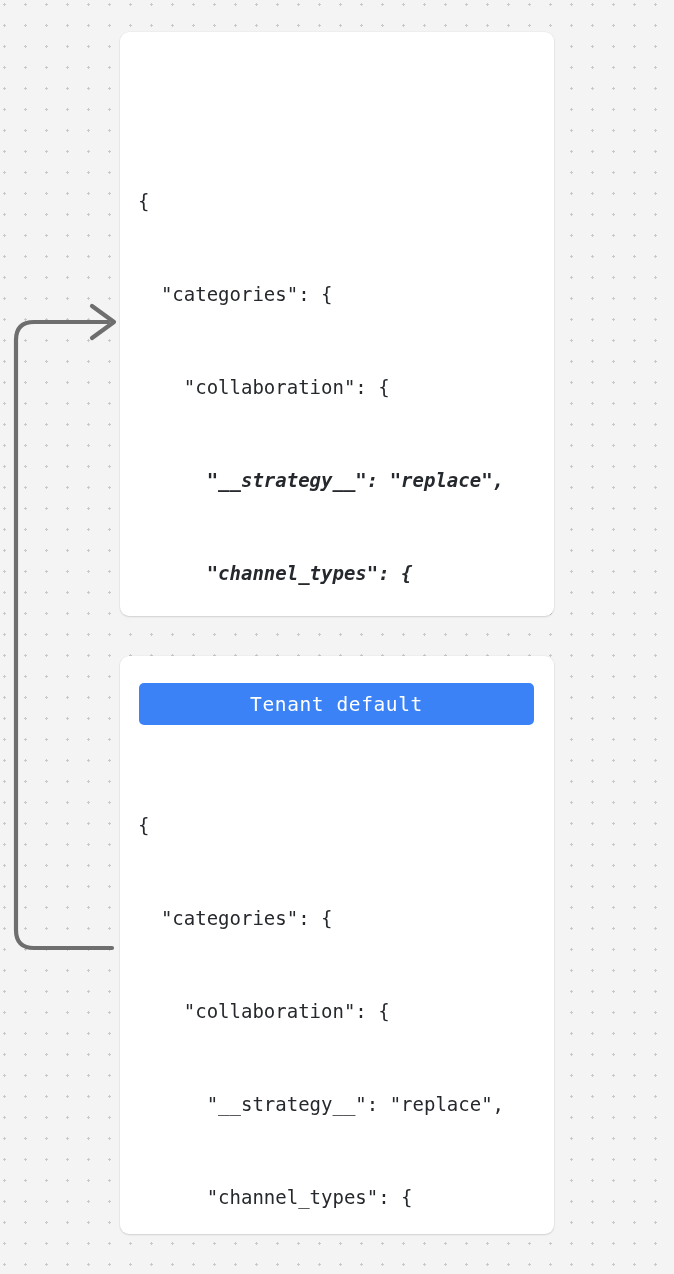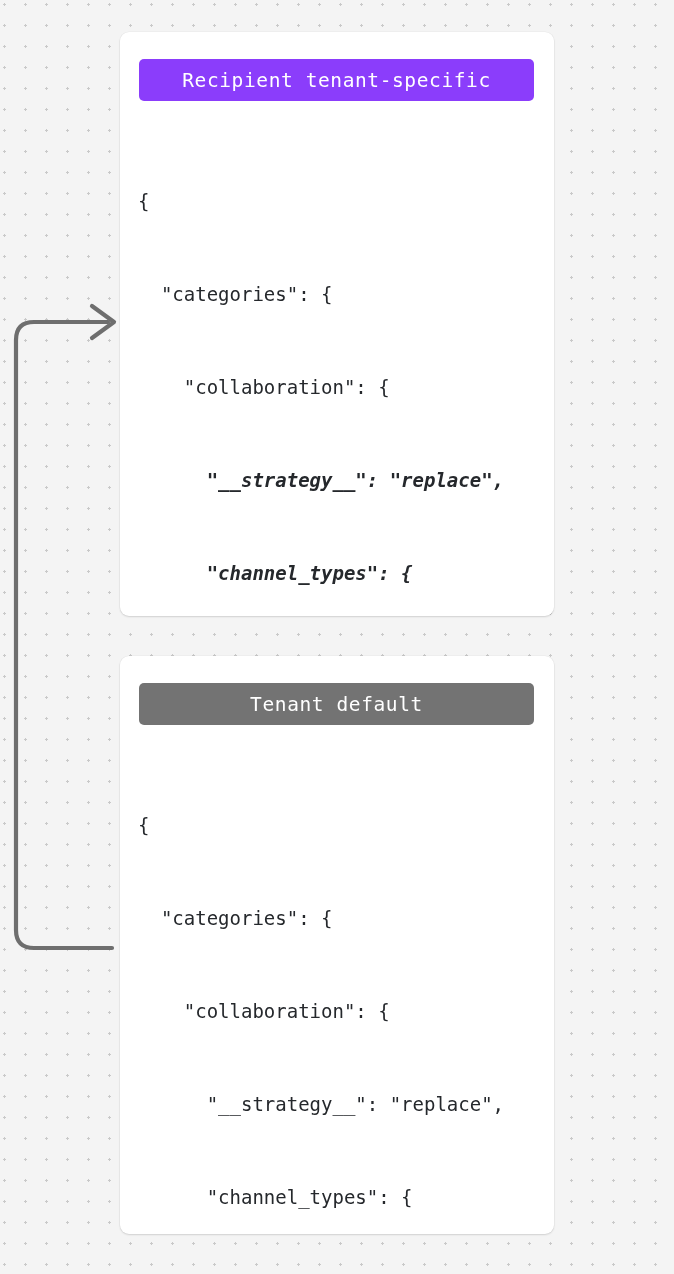--- a/index.html
+++ b/index.html
@@ -69,21 +69,21 @@
     display: flex;
     align-items: center;
     justify-content: center;
     color: #ffffff;
     font-family: "DejaVu Sans Mono", "Liberation Mono", monospace;
     font-size: 19.5px;
     letter-spacing: 0.6px;
     white-space: nowrap;
   }
   .header-purple { background: #8b3dfb; }
-  .header-blue   { background: #737373; }
+  .header-blue   { background: #3b82f6; }
 
   .code-block {
     position: absolute;
     left: 18px;
     top: 92px;
     right: 10px;
     font-family: "DejaVu Sans Mono", "Liberation Mono", monospace;
     font-size: 19px;
     line-height: 31px;
     color: #25282c;
@@ -103,21 +103,20 @@
 <body>
 
 <div id="canvas">
 
   <svg class="connector" viewBox="0 0 674 1274" xmlns="http://www.w3.org/2000/svg">
     <path d="M 112 948 L 34 948 Q 16 948 16 930 L 16 340 Q 16 322 34 322 L 108 322" fill="none" stroke="#6e6e6e" stroke-width="4.2" stroke-linecap="round" stroke-linejoin="round"></path>
     <path d="M 92 306 L 114 322 L 92 338" fill="none" stroke="#6e6e6e" stroke-width="4.2" stroke-linecap="round" stroke-linejoin="round"></path>
   </svg>
 
   <div class="card" id="card-recipient">
-    <div class="card-header header-purple">Recipient tenant-specific</div>
     <div class="code-block">
       <span class="code-line">{</span>
       <span class="code-line">  "categories": {</span>
       <span class="code-line">    "collaboration": {</span>
       <span class="code-line hl">      "__strategy__": "replace",</span>
       <span class="code-line hl">      "channel_types": {</span>
       
       
       
       

